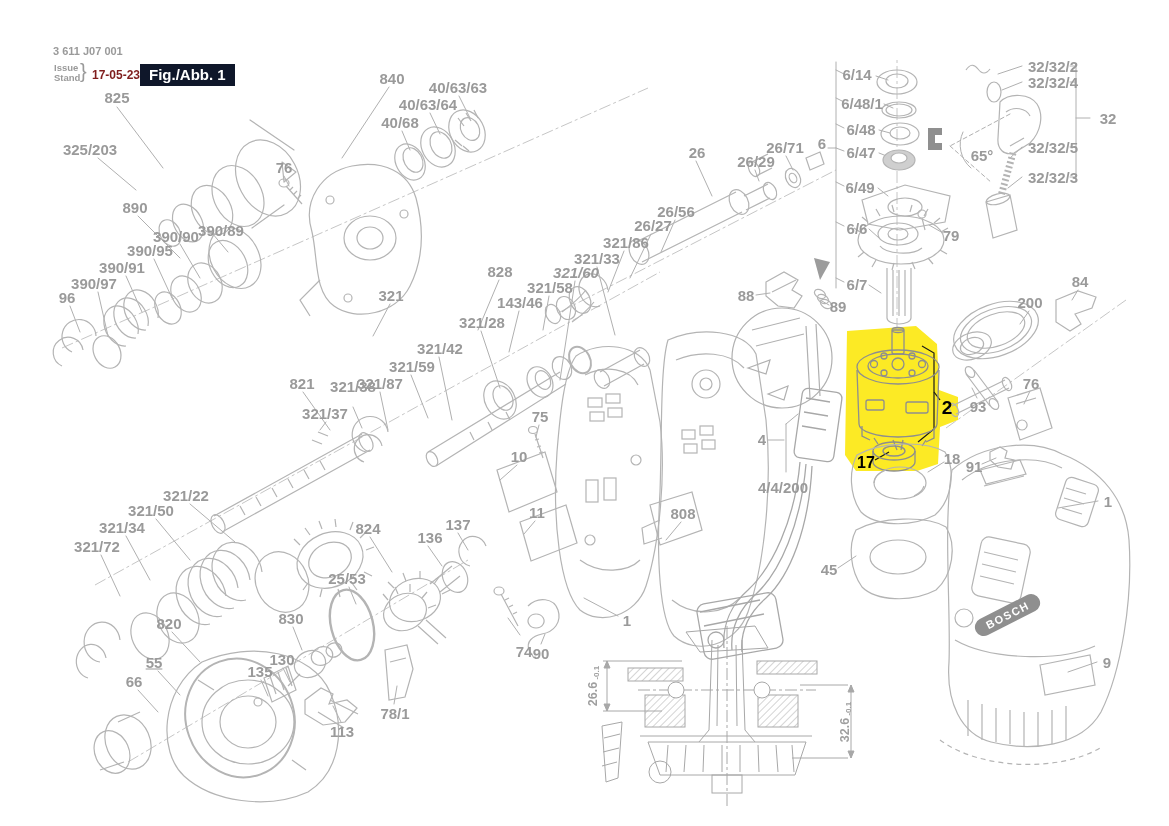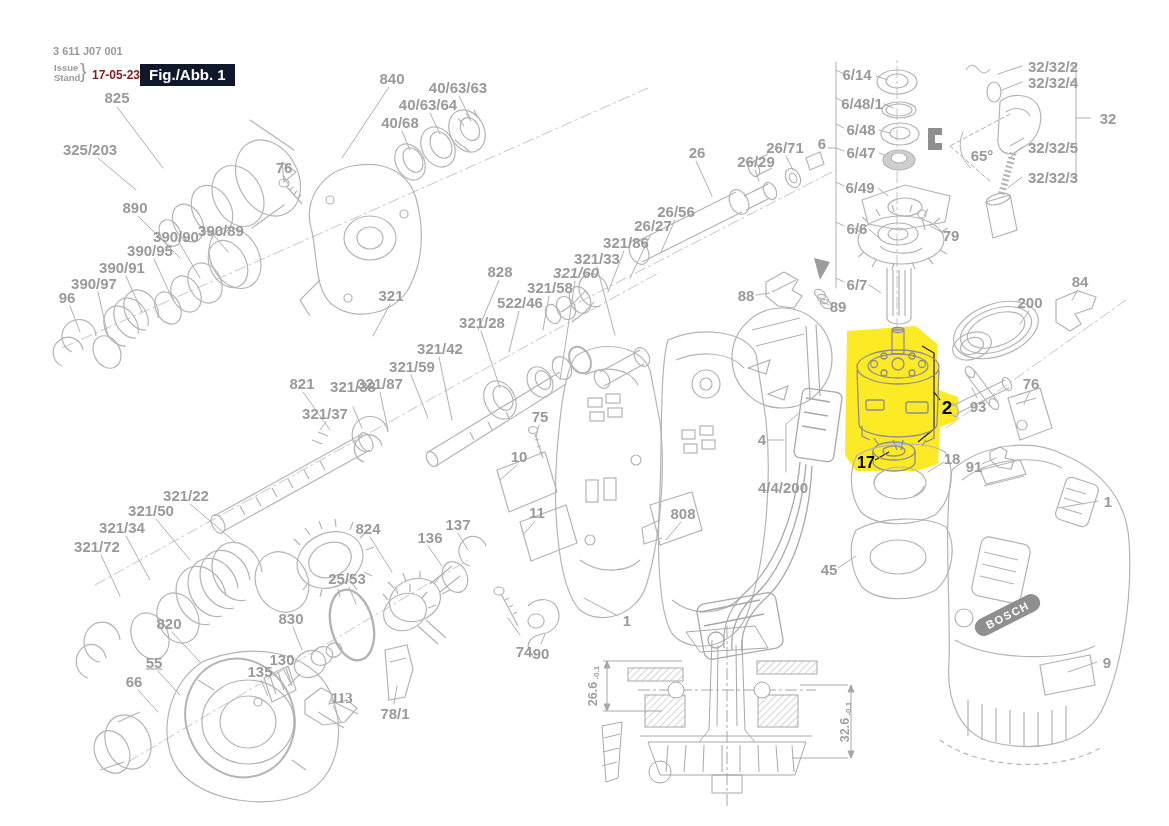--- a/index.html
+++ b/index.html
@@ -508,42 +508,42 @@
       <div class="plabel" style="left: 697px; top: 152px;">26</div>
       <div class="plabel" style="left: 756px; top: 161px;">26/29</div>
       <div class="plabel" style="left: 785px; top: 147px;">26/71</div>
       <div class="plabel" style="left: 676px; top: 211px;">26/56</div>
       <div class="plabel" style="left: 653px; top: 225px;">26/27</div>
       <div class="plabel" style="left: 626px; top: 242px;">321/86</div>
       <div class="plabel" style="left: 597px; top: 258px;">321/33</div>
       <div class="plabel" style="left: 576px; top: 272px; font-style: italic;">321/60</div>
       <div class="plabel" style="left: 550px; top: 287px;">321/58</div>
       <div class="plabel" style="left: 500px; top: 271px;">828</div>
-      <div class="plabel" style="left: 520px; top: 302px;">522/46</div>
+      <div class="plabel" style="left: 520px; top: 302px;">143/46</div>
       <div class="plabel" style="left: 482px; top: 322px;">321/28</div>
       <div class="plabel" style="left: 440px; top: 348px;">321/42</div>
       <div class="plabel" style="left: 412px; top: 366px;">321/59</div>
       <div class="plabel" style="left: 391px; top: 295px;">321</div>
       <div class="plabel" style="left: 302px; top: 383px;">821</div>
       <div class="plabel" style="left: 380px; top: 383px;">321/87</div>
       <div class="plabel" style="left: 353px; top: 386px;">321/38</div>
       <div class="plabel" style="left: 325px; top: 413px;">321/37</div>
       <div class="plabel" style="left: 186px; top: 495px;">321/22</div>
       <div class="plabel" style="left: 151px; top: 510px;">321/50</div>
       <div class="plabel" style="left: 122px; top: 527px;">321/34</div>
       <div class="plabel" style="left: 97px; top: 546px;">321/72</div>
       <div class="plabel" style="left: 169px; top: 623px;">820</div>
       <div class="plabel" style="left: 154px; top: 662px; text-decoration: underline;">55</div>
       <div class="plabel" style="left: 134px; top: 681px;">66</div>
       <div class="plabel" style="left: 260px; top: 671px;">135</div>
       <div class="plabel" style="left: 282px; top: 659px;">130</div>
       <div class="plabel" style="left: 291px; top: 618px;">830</div>
       <div class="plabel" style="left: 347px; top: 578px;">25/53</div>
       <div class="plabel" style="left: 368px; top: 528px;">824</div>
-      <div class="plabel" style="left: 342px; top: 698px; font-family: Liberation Serif, serif;">113</div>
+      <div class="plabel" style="left: 342px; top: 731px;">113</div>
       <div class="plabel" style="left: 395px; top: 713px;">78/1</div>
       <div class="plabel" style="left: 524px; top: 643px; margin-top: 8px;">74</div>
       <div class="plabel" style="left: 541px; top: 653px;">90</div>
       <div class="plabel" style="left: 458px; top: 524px; text-align: right;">137</div>
       <div class="plabel" style="left: 430px; top: 537px;">136</div>
       <div class="plabel" style="left: 519px; top: 456px;">10</div>
       <div class="plabel" style="left: 537px; top: 512px;">11</div>
       <div class="plabel" style="left: 540px; top: 416px;">75</div>
       <div class="plabel" style="left: 746px; top: 295px;">88</div>
       <div class="plabel" style="left: 838px; top: 306px;">89</div>

